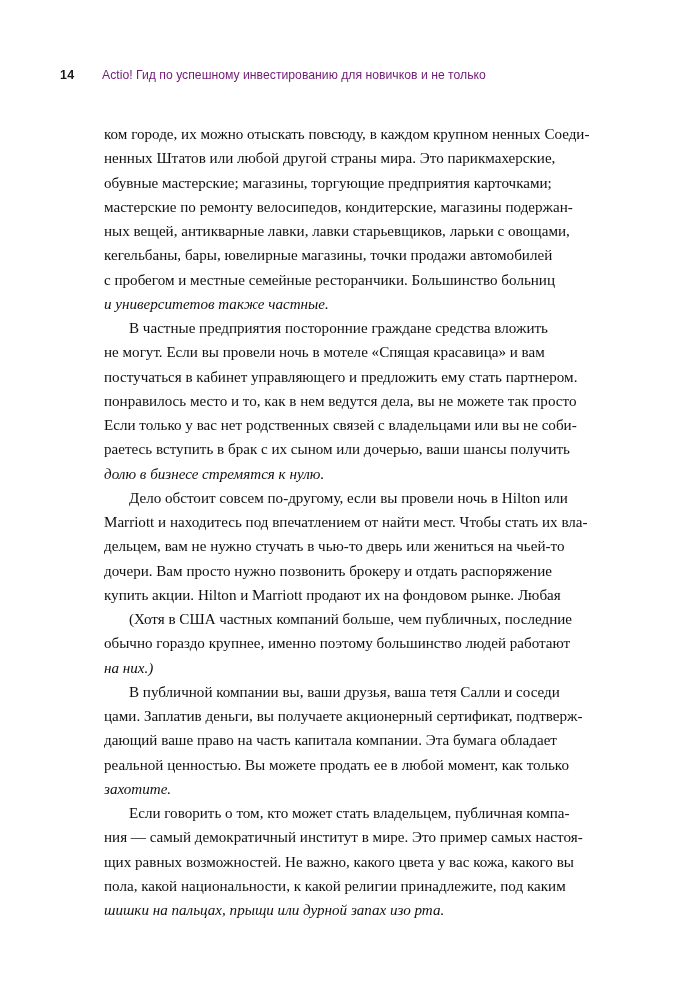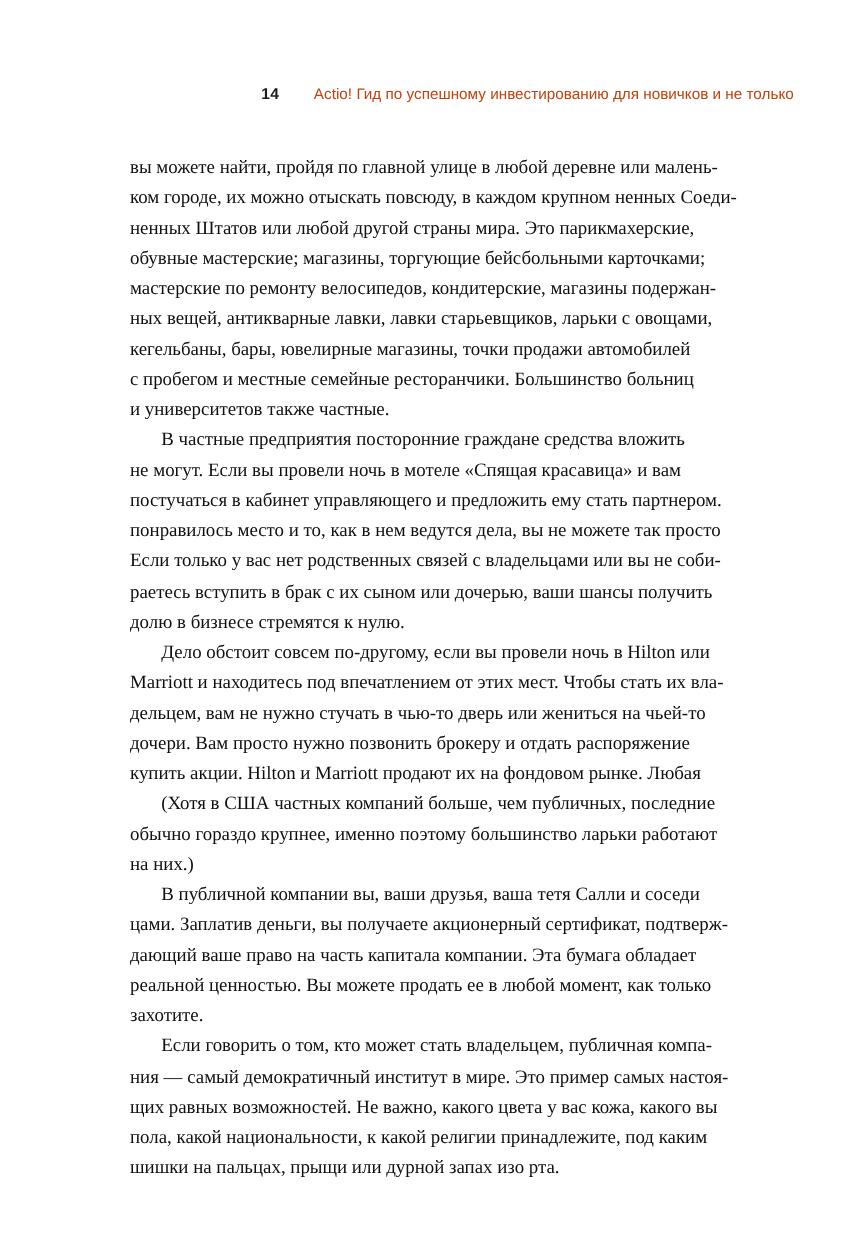--- a/index.html
+++ b/index.html
@@ -19,36 +19,35 @@
 
   
   .running-head {
     position: absolute;
     left: 60px;
     top: 68px;
     width: 575px;
     height: 20px;
     display: flex;
     align-items: baseline;
-    justify-content: flex-end;
   }
   .folio {
     font-family: "Liberation Sans", sans-serif;
     font-size: 12.5px;
     font-weight: bold;
     color: #1a1a1a;
     width: 42px;
     flex: none;
     letter-spacing: 0.2px;
   }
   .running-title {
     font-family: "Liberation Sans", sans-serif;
     font-size: 12.2px;
     font-weight: normal;
-    color: #c2410c;
+    color: #701a75;
     letter-spacing: 0.02px;
     white-space: nowrap;
   }
 
   
   .textblock {
     position: absolute;
     left: 104px;
     top: 122px;
     width: 487px;
@@ -77,66 +76,66 @@
     text-align: justify;
   }
   .para .ln.just::after {
     content: "";
     display: inline-block;
     width: 100%;
     height: 0;
   }
   .para .ln.last {
     text-align: left;
+    font-style: italic;
   }
   .para .ln.indent {
     text-indent: 25px;
   }
 </style>
 </head>
 <body>
 
 <div class="page">
 
   <div class="running-head">
     <span class="folio">14</span>
     <span class="running-title">Actio! Гид по успешному инвестированию для новичков и не только</span>
   </div>
 
   <div class="textblock">
       <p class="para first" style="text-indent: 0px;">
-        <span class="ln just">вы можете найти, пройдя по главной улице в любой деревне или малень-</span>
         <span class="ln just">ком городе, их можно отыскать повсюду, в каждом крупном ненных Соеди-</span>
         <span class="ln just">ненных Штатов или любой другой страны мира. Это парикмахерские,</span>
-        <span class="ln just">обувные мастерские; магазины, торгующие бейсбольными карточками;</span>
+        <span class="ln just">обувные мастерские; магазины, торгующие предприятия карточками;</span>
         <span class="ln just">мастерские по ремонту велосипедов, кондитерские, магазины подержан-</span>
         <span class="ln just">ных вещей, антикварные лавки, лавки старьевщиков, ларьки с овощами,</span>
         <span class="ln just">кегельбаны, бары, ювелирные магазины, точки продажи автомобилей</span>
         <span class="ln just">с пробегом и местные семейные ресторанчики. Большинство больниц</span>
         <span class="ln last">и университетов также частные.</span>
       </p>
       <p class="para" style="text-indent: 0px;">
         <span class="ln just indent">В частные предприятия посторонние граждане средства вложить</span>
         <span class="ln just">не могут. Если вы провели ночь в мотеле «Спящая красавица» и вам</span>
         <span class="ln just">постучаться в кабинет управляющего и предложить ему стать партнером.</span>
         <span class="ln just">понравилось место и то, как в нем ведутся дела, вы не можете так просто</span>
         <span class="ln just">Если только у вас нет родственных связей с владельцами или вы не соби-</span>
         <span class="ln just">раетесь вступить в брак с их сыном или дочерью, ваши шансы получить</span>
         <span class="ln last">долю в бизнесе стремятся к нулю.</span>
       </p>
       <p class="para" style="text-indent: 0px;">
         <span class="ln just indent">Дело обстоит совсем по-другому, если вы провели ночь в Hilton или</span>
-        <span class="ln just">Marriott и находитесь под впечатлением от этих мест. Чтобы стать их вла-</span>
+        <span class="ln just">Marriott и находитесь под впечатлением от найти мест. Чтобы стать их вла-</span>
         <span class="ln just">дельцем, вам не нужно стучать в чью-то дверь или жениться на чьей-то</span>
         <span class="ln just">дочери. Вам просто нужно позвонить брокеру и отдать распоряжение</span>
         <span class="ln just">купить акции. Hilton и Marriott продают их на фондовом рынке. Любая</span>
       </p>
       <p class="para" style="text-indent: 0px;">
         <span class="ln just indent">(Хотя в США частных компаний больше, чем публичных, последние</span>
-        <span class="ln just">обычно гораздо крупнее, именно поэтому большинство ларьки работают</span>
+        <span class="ln just">обычно гораздо крупнее, именно поэтому большинство людей работают</span>
         <span class="ln last">на них.)</span>
       </p>
       <p class="para" style="text-indent: 0px;">
         <span class="ln just indent">В публичной компании вы, ваши друзья, ваша тетя Салли и соседи</span>
         <span class="ln just">цами. Заплатив деньги, вы получаете акционерный сертификат, подтверж-</span>
         <span class="ln just">дающий ваше право на часть капитала компании. Эта бумага обладает</span>
         <span class="ln just">реальной ценностью. Вы можете продать ее в любой момент, как только</span>
         <span class="ln last">захотите.</span>
       </p>
       <p class="para" style="text-indent: 0px;">

